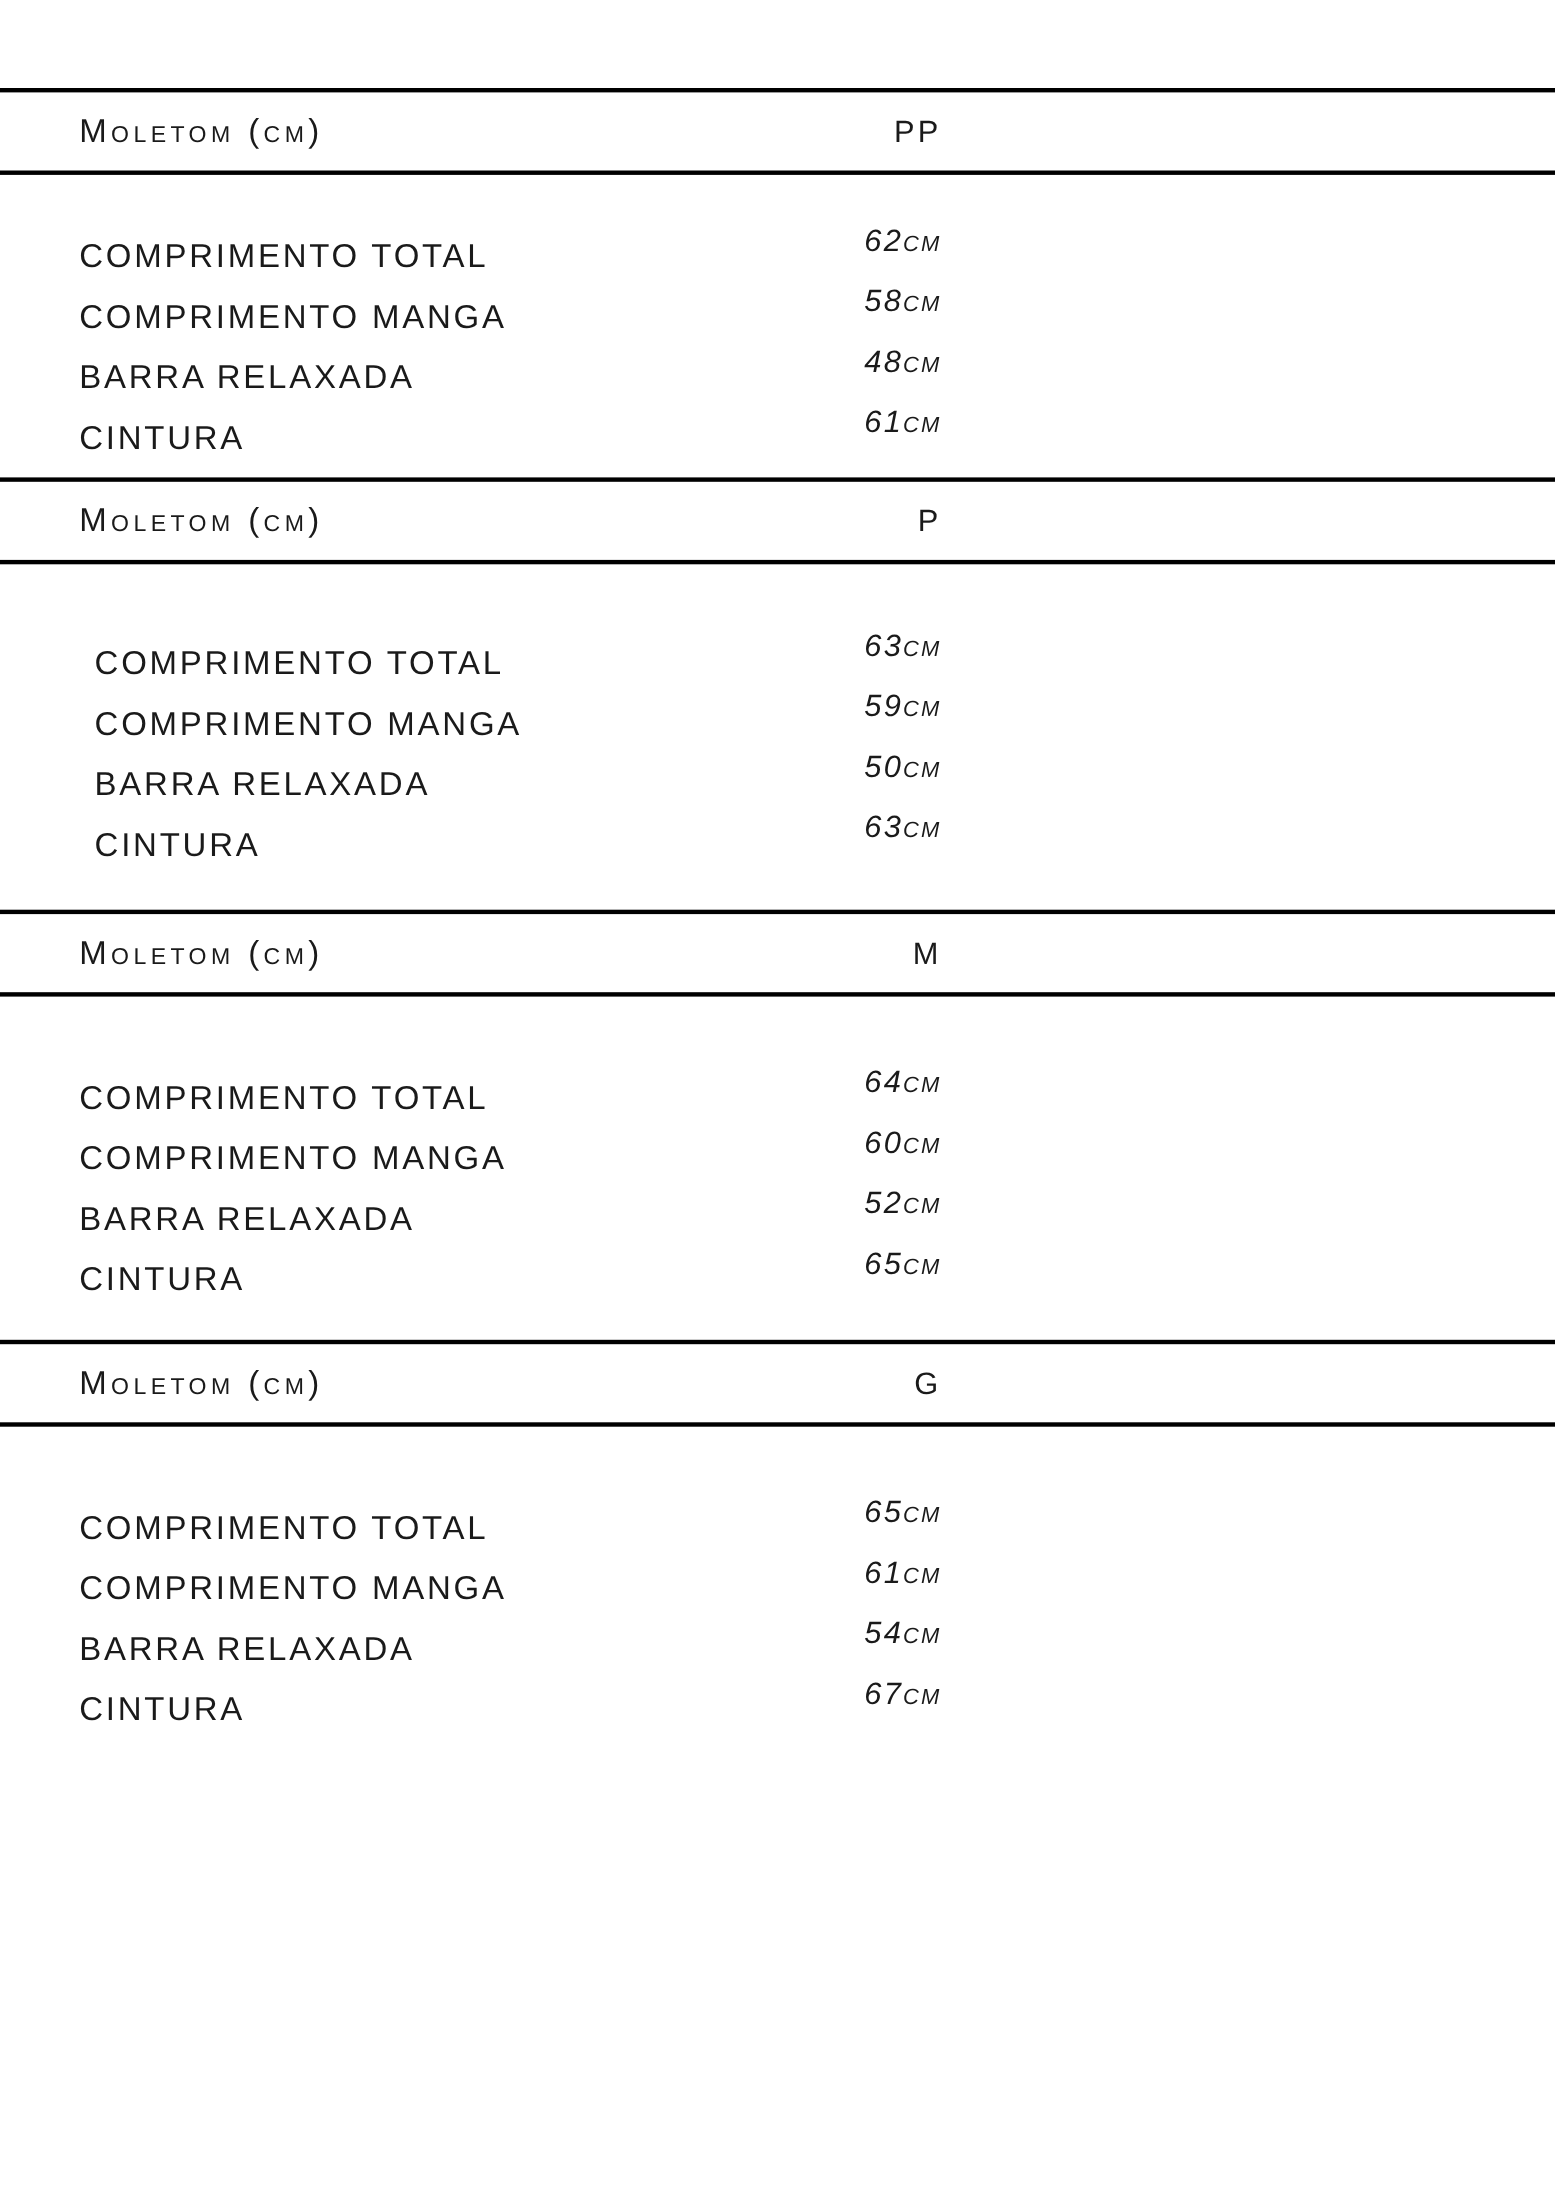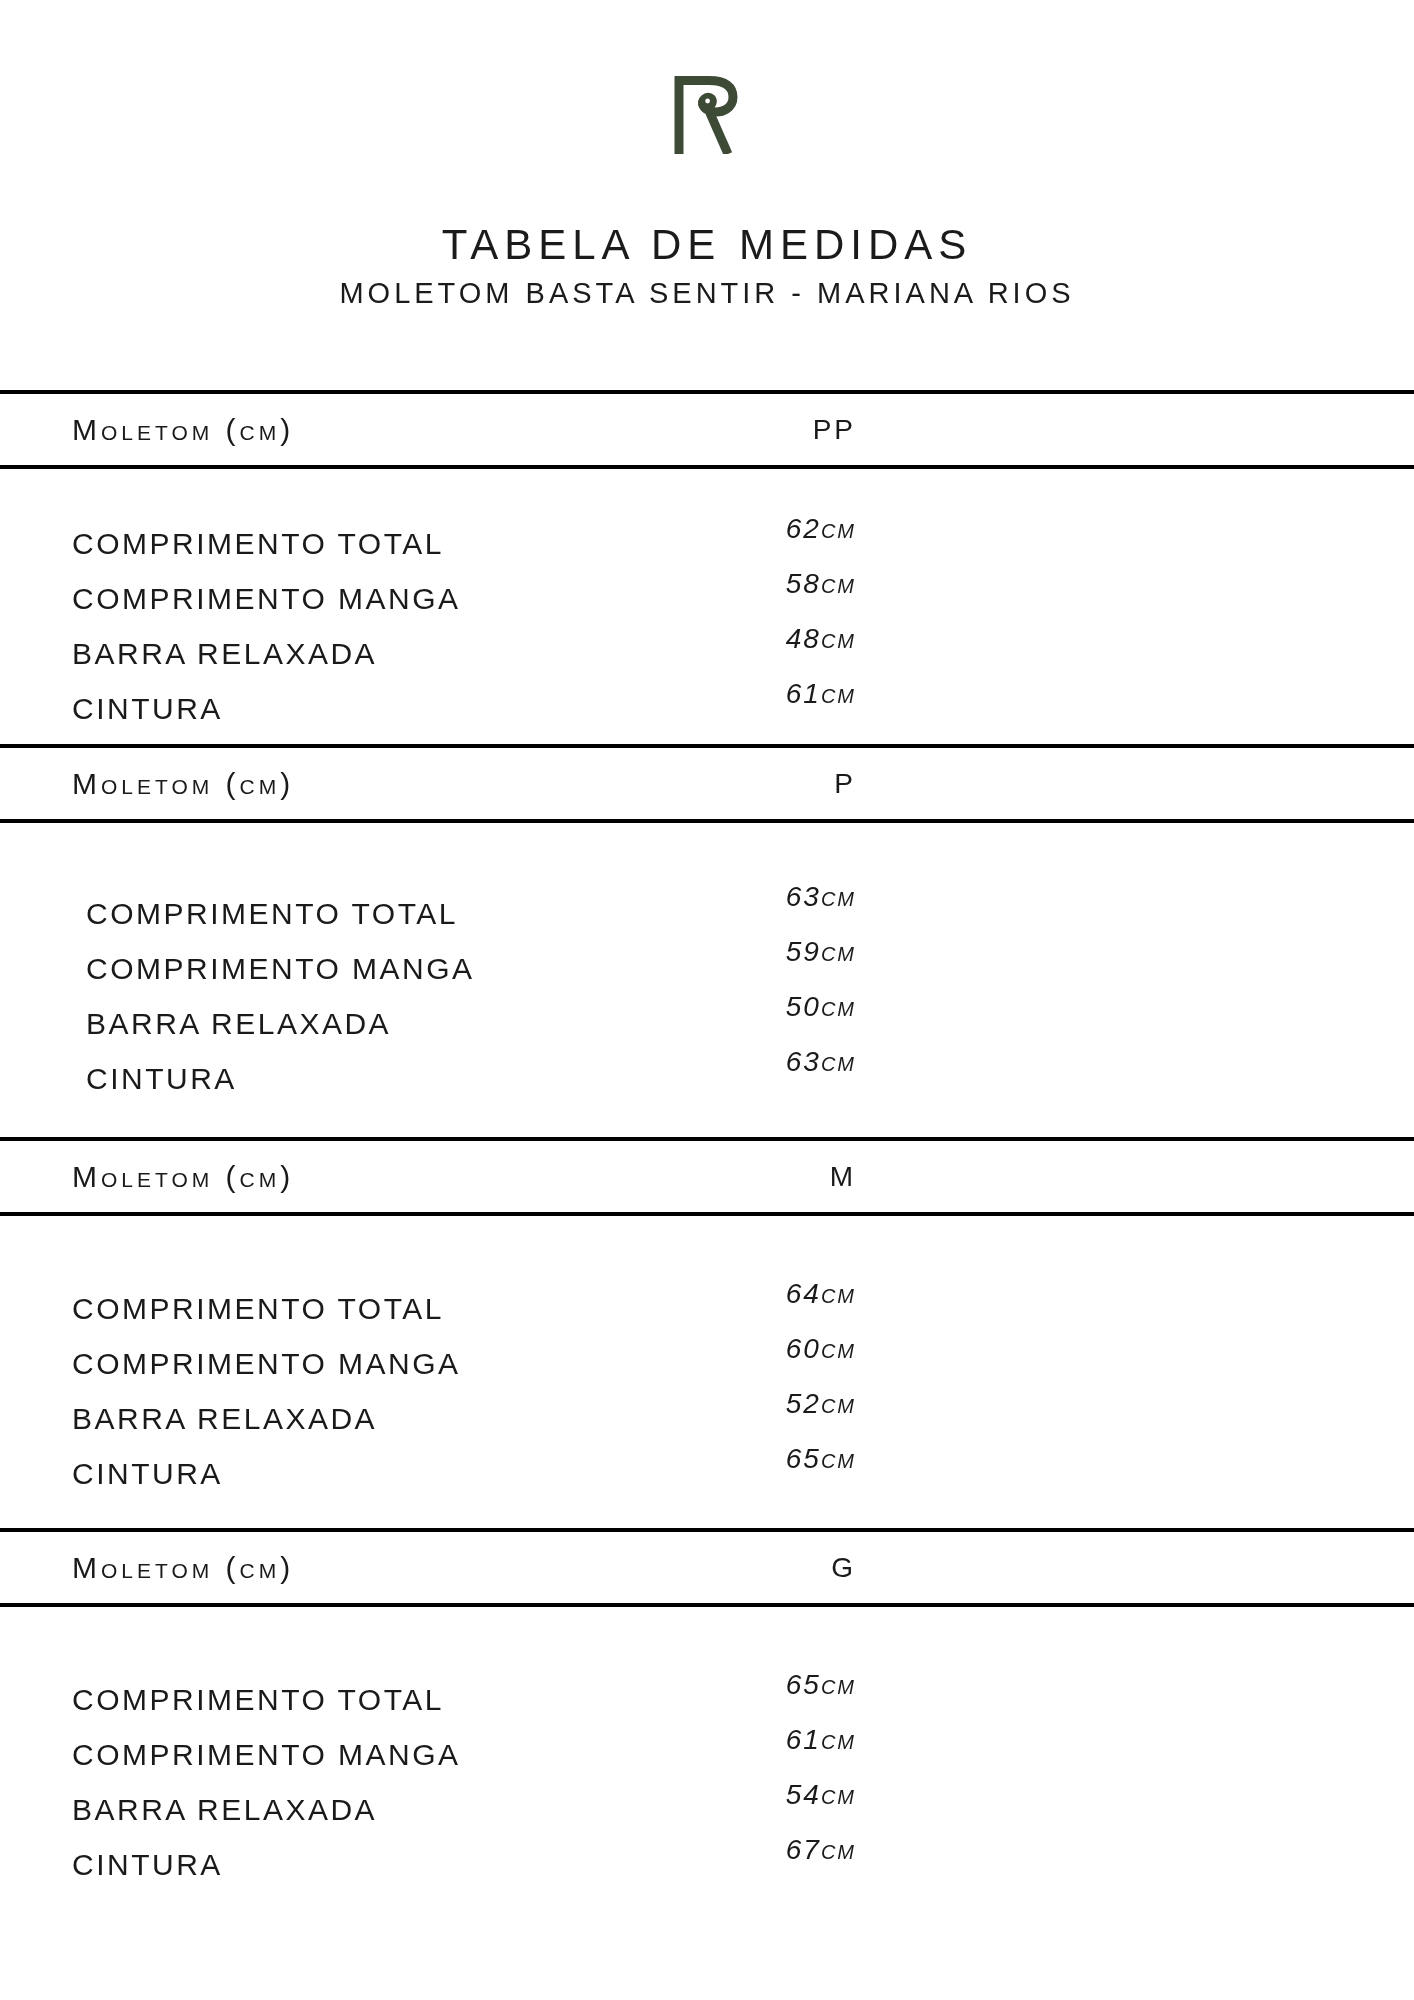--- a/index.html
+++ b/index.html
@@ -103,33 +103,20 @@
   .s3 .rows { padding-top: 50px; padding-bottom: 42px; }
   .s4 .rows { padding-top: 50px; padding-bottom: 50px; }
   .s2 .row-label { left: 86px; }
   .s2 .row-value { transform: translateY(-56%); }
 </style>
 </head>
 <body>
 
 <div class="page">
 
-  <header>
-    <div class="logo" style="color: rgb(61, 74, 53);">
-      <svg viewBox="0 0 72 78" aria-hidden="true">
-        <g fill="none" stroke="currentColor" stroke-width="9" stroke-linecap="butt" stroke-linejoin="miter">
-          <path d="M 8 78 L 8 4.5 L 38 4.5 C 55 4.5 62 11 62 21 C 62 32 51.5 37.5 41 35.5 C 32.5 33.8 29 26.8 33.5 22.8 C 36.8 19.9 41.8 21.6 41.2 26.2 C 40.7 29.8 35.8 30.6 33.6 27.7"></path>
-          <path d="M 38.5 36 L 57 78"></path>
-        </g>
-        <circle cx="36.6" cy="25" r="2.4" fill="#ffffff" stroke="none"></circle>
-      </svg>
-    </div>
-    <h1 class="title">TABELA DE MEDIDAS</h1>
-    <h2 class="subtitle">MOLETOM BASTA SENTIR - MARIANA RIOS</h2>
-  </header>
 
   <main class="table">
 
     <section class="size-section s1">
       <div class="section-head">
         <span class="head-label">Moletom (cm)</span>
         <span class="head-size center-col">PP</span>
       </div>
       <div class="rows">
         <div class="row">

